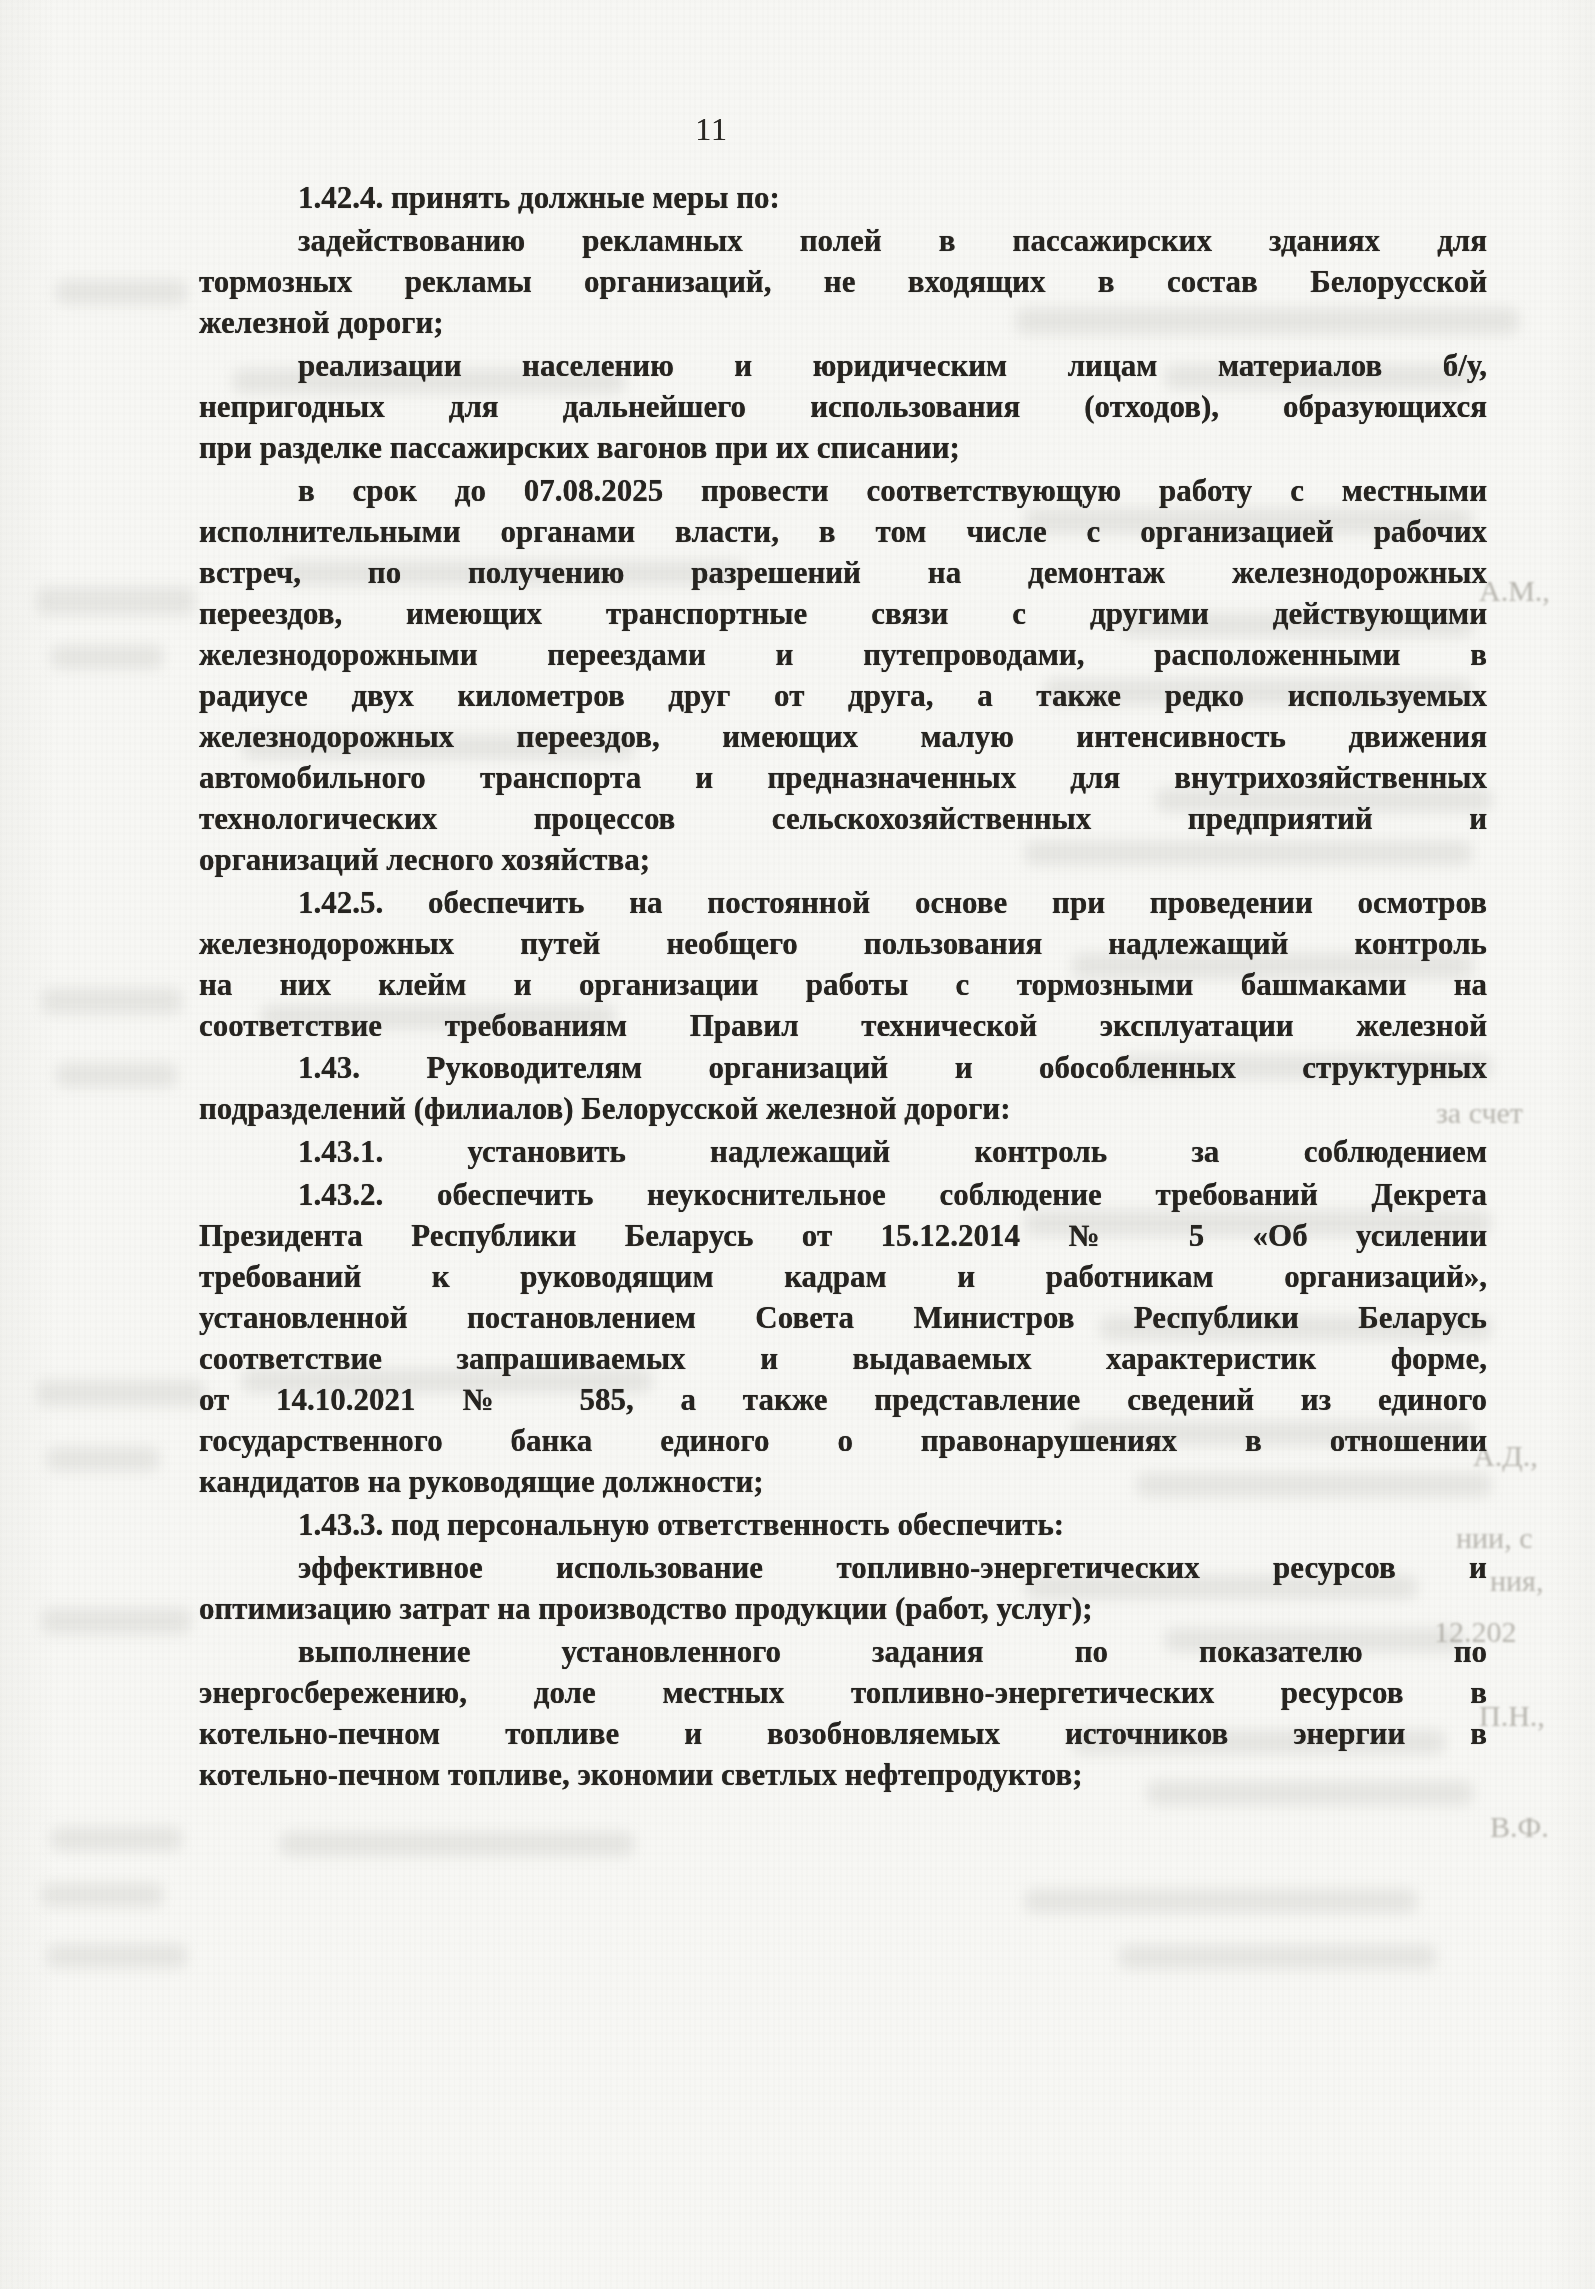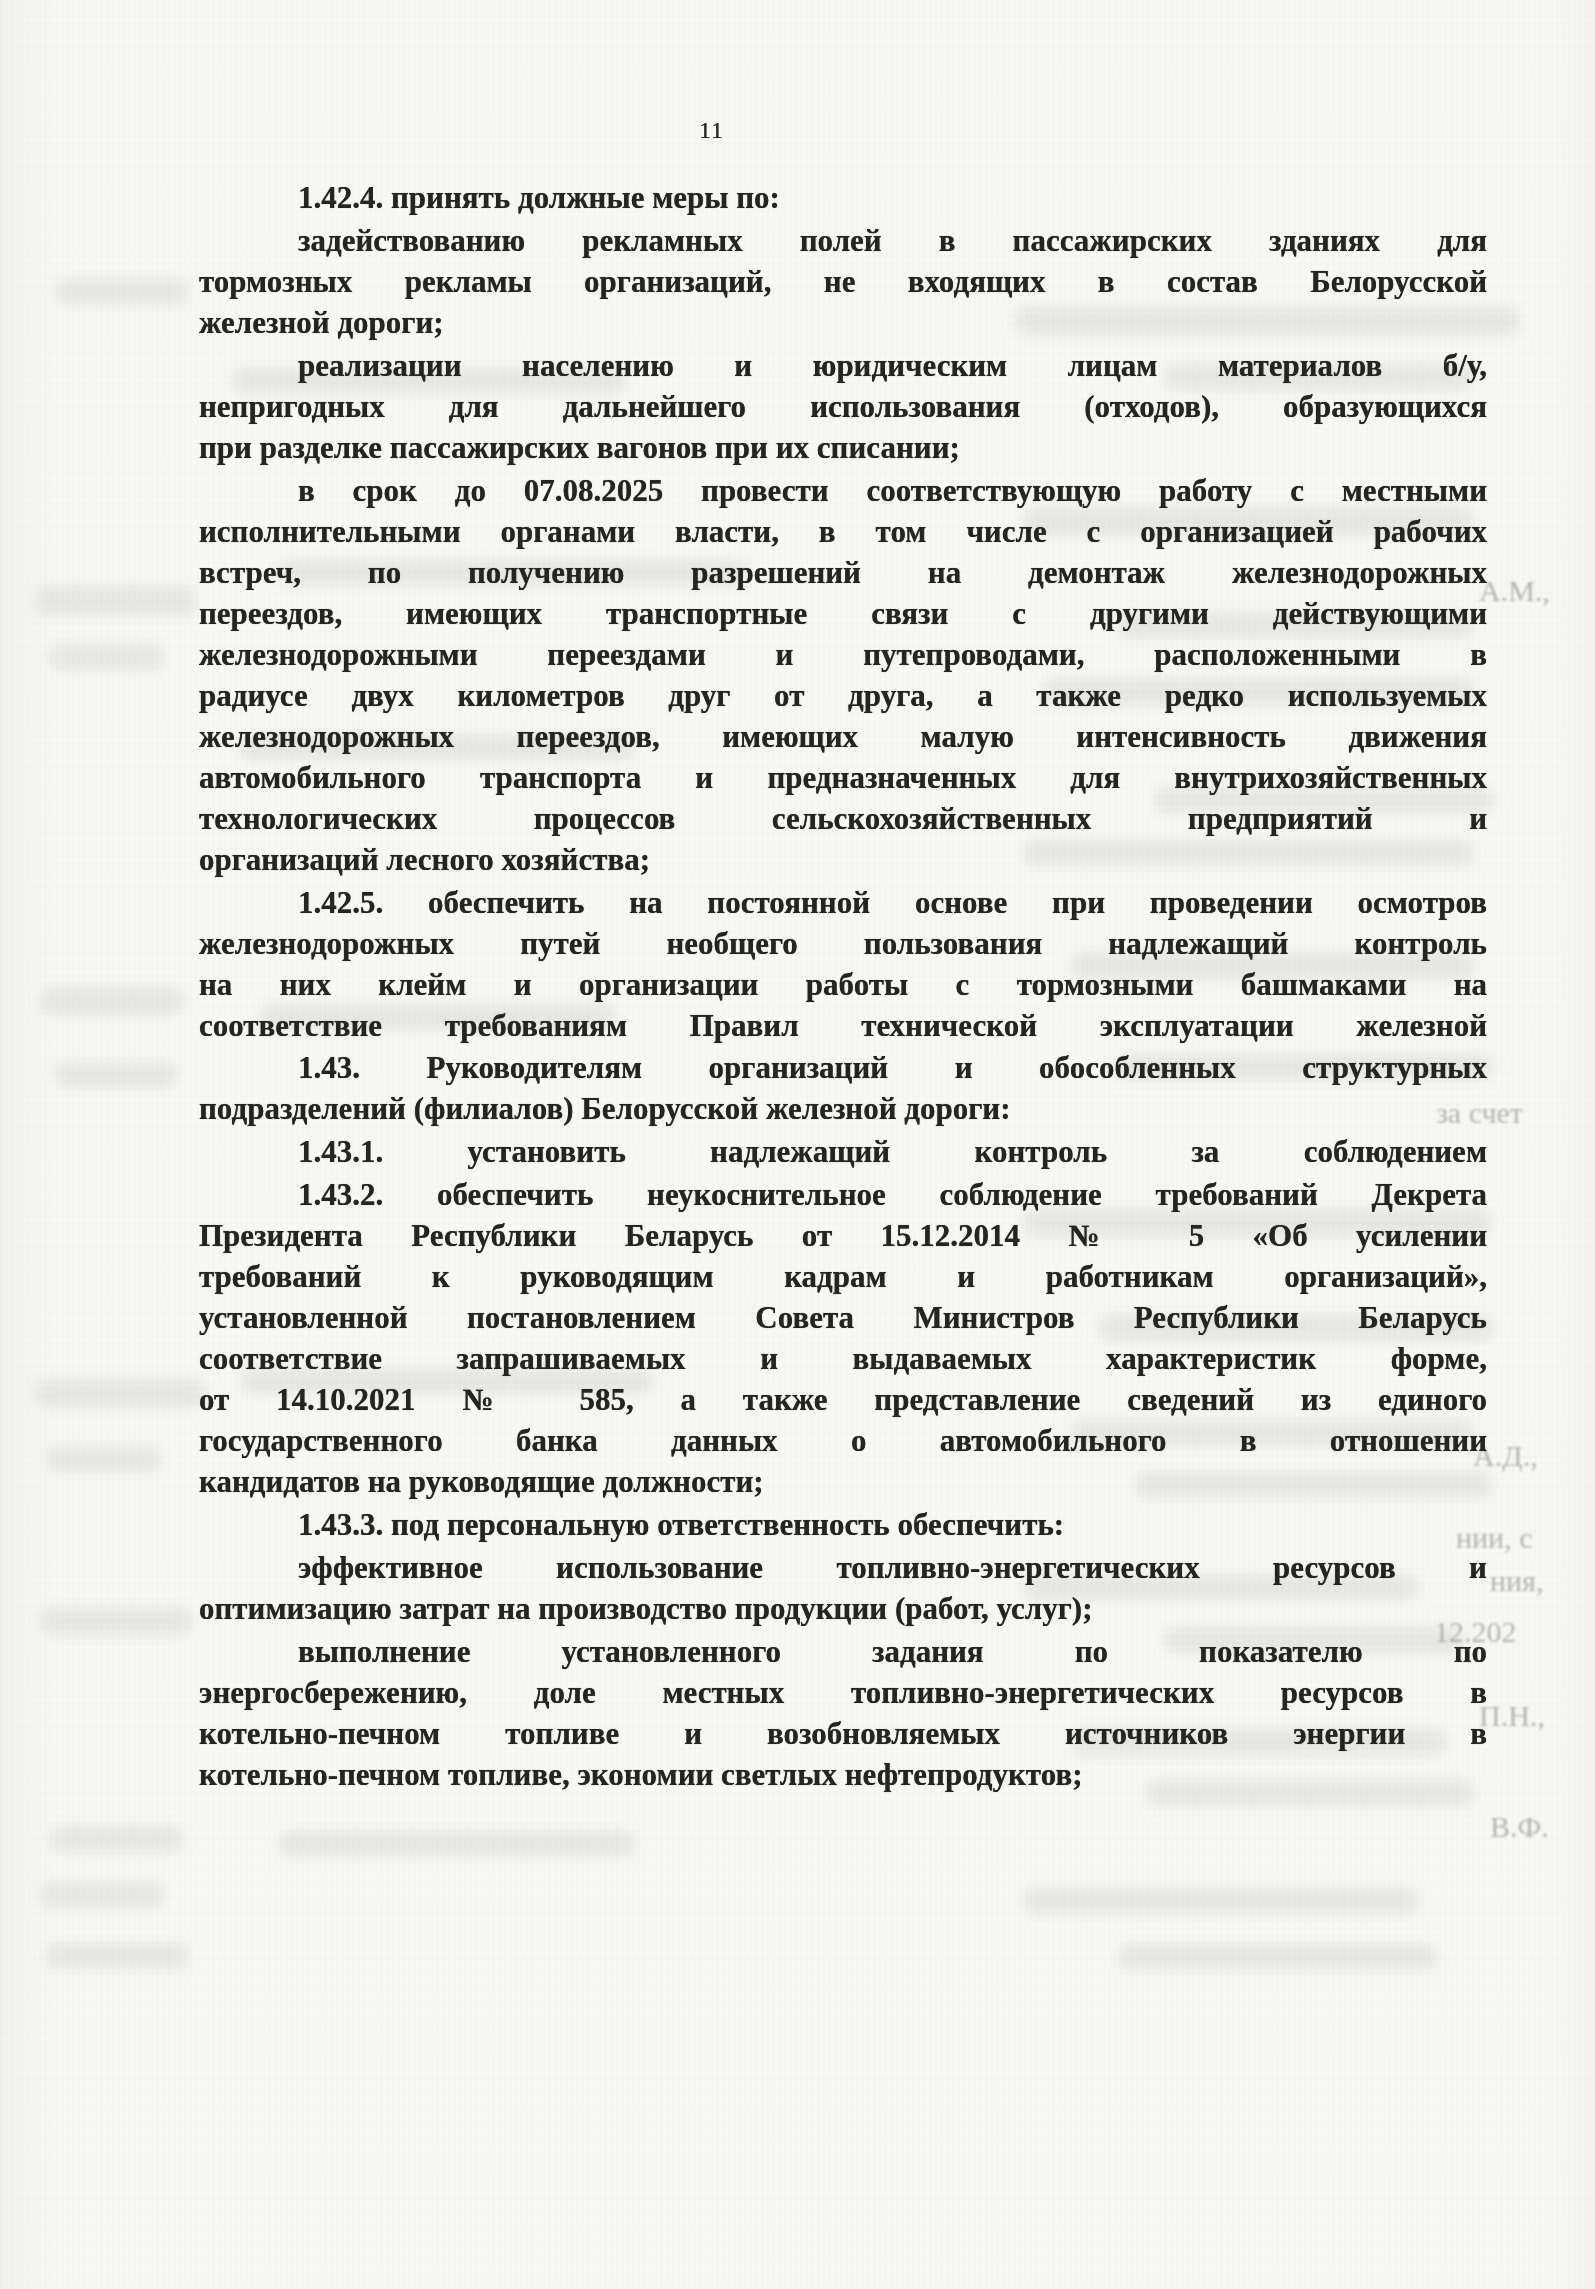--- a/index.html
+++ b/index.html
@@ -11,22 +11,22 @@
     background-image:
       linear-gradient(90deg, rgba(190,190,182,0.10) 0px, rgba(255,255,255,0) 56px),
       linear-gradient(270deg, rgba(190,190,182,0.08) 0px, rgba(255,255,255,0) 47px),
       repeating-linear-gradient(90deg, rgba(140,140,132,0.022) 0 1.9px, rgba(255,255,255,0) 1.9px 5.6px),
       repeating-linear-gradient(0deg, rgba(140,140,132,0.016) 0 2.8px, rgba(255,255,255,0) 2.8px 7.5px);
     overflow:hidden;
     font-family:"Liberation Serif", serif;
     color:#262420;
   }
   .pageno{
-    position:absolute;top:117px;left:0;width:1423px;
-    text-align:center;font-size:24px;letter-spacing:0.9px;
+    position:absolute;top:111px;left:0;width:1423px;
+    text-align:center;font-size:32px;letter-spacing:0.9px;
     color:#2a2824;
     text-shadow:0 0 0.6px rgba(40,38,34,0.9);
   }
   .doc-body{
     position:absolute;left:199px;top:177px;width:1288px;
     font-size:31px;line-height:41px;
     text-shadow:0 0 0.7px rgba(40,38,34,0.85);
     filter:blur(0.2px);
   }
   .para{margin:0;padding:0;margin-top:1.9px;font-weight:bold;}
@@ -149,21 +149,21 @@
       <div class="para">
         <div class="line first">1.43.1. установить надлежащий контроль за соблюдением</div>
       </div>
       <div class="para">
         <div class="line first">1.43.2. обеспечить неукоснительное соблюдение требований Декрета</div>
         <div class="line">Президента Республики Беларусь от 15.12.2014 № 5 «Об усилении</div>
         <div class="line">требований к руководящим кадрам и работникам организаций»,</div>
         <div class="line">установленной постановлением Совета Министров Республики Беларусь</div>
         <div class="line">соответствие запрашиваемых и выдаваемых характеристик форме,</div>
         <div class="line">от 14.10.2021 № 585, а также представление сведений из единого</div>
-        <div class="line">государственного банка данных о автомобильного в отношении</div>
+        <div class="line">государственного банка единого о правонарушениях в отношении</div>
         <div class="line last">кандидатов на руководящие должности;</div>
       </div>
       <div class="para">
         <div class="line first last">1.43.3. под персональную ответственность обеспечить:</div>
       </div>
       <div class="para">
         <div class="line first">эффективное использование топливно-энергетических ресурсов и</div>
         <div class="line last">оптимизацию затрат на производство продукции (работ, услуг);</div>
       </div>
       <div class="para">

